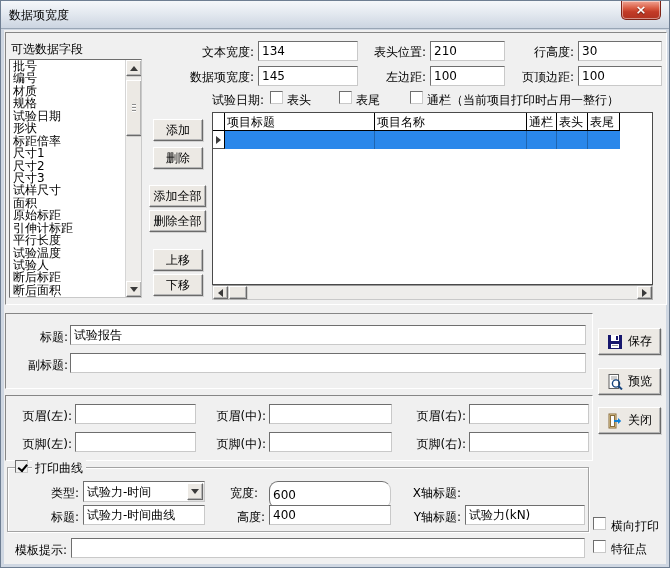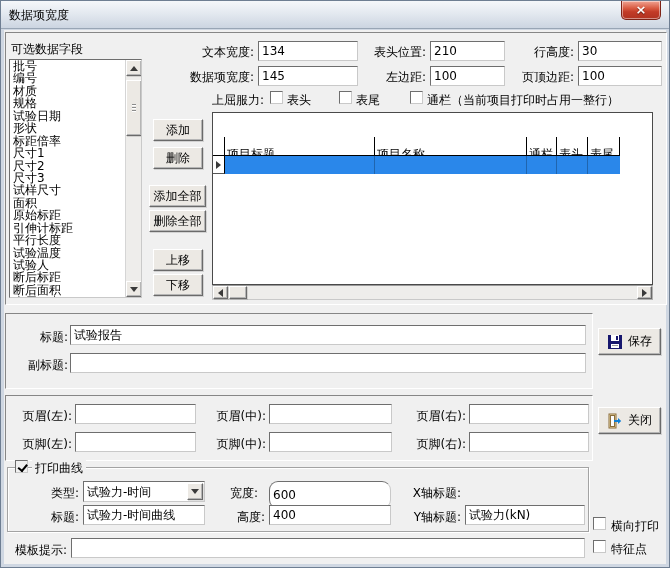--- a/index.html
+++ b/index.html
@@ -49,21 +49,21 @@
 
   
   .cb { position:absolute; width:13px; height:13px; background:#fff; border:1px solid; border-color:#6e6e6e #c9c9c9 #c9c9c9 #6e6e6e; }
   .cb.checked::after { content:""; position:absolute; left:2px; top:2.5px; width:7px; height:3.5px;
     border-left:2px solid #000; border-bottom:2px solid #000; transform:rotate(-50deg); }
 
   
   .grid { background:#fff; border:1px solid #4a4a4a; overflow:hidden; }
   .grow { display:flex; }
   .gcell { height:18px; overflow:hidden; white-space:nowrap; flex:0 0 auto; }
-  .ghead { background:#fff; border-right:1px solid #000; border-bottom:1px solid #000; padding:9px 2px; font-size:12px;margin-top:24px; }
+  .ghead { background:#fff; border-right:1px solid #000; border-bottom:1px solid #000; padding:1px 2px; font-size:12px; }
   .gsel { background:#2a87ea; border-right:1px solid rgba(0,0,0,.25); }
   .gind { background:#fff; border-right:1px solid #000; border-bottom:1px solid #555; display:flex; align-items:center; justify-content:center; }
   .hscroll { background:#eeedeb; border:1px solid #c9c9c9; border-top:1px solid #9a9a9a; }
 
   
   .groupbox { border:1px solid #a3a3a3; box-shadow:inset 1px 1px 0 #fff, 1px 1px 0 #fff; }
   .legend { position:absolute; background:#f0f0f0; padding:0 3px; }
 
   
   .dropdown { background:#fff; border:1px solid; border-color:#6e6e6e #c9c9c9 #c9c9c9 #6e6e6e; }
@@ -137,21 +137,21 @@
     <div class="lbl r" style="left:496px;top:11px;width:72px;">行高度:</div>
     <input class="abs inputbox" style="left: 572px; top: 8px; width: 84px; height: 20px;" value="30">
 
     <div class="lbl r" style="left:142px;top:36px;width:106px;">数据项宽度:</div>
     <input class="abs inputbox" style="left: 252px; top: 33px; width: 100px; height: 20px;" value="145">
     <div class="lbl r" style="left:336px;top:36px;width:84px;">左边距:</div>
     <input class="abs inputbox" style="left: 424px; top: 33px; width: 75px; height: 20px;" value="100">
     <div class="lbl r" style="left:496px;top:36px;width:72px;">页顶边距:</div>
     <input class="abs inputbox" style="left: 572px; top: 33px; width: 84px; height: 20px;" value="100">
 
-    <div class="lbl r" style="left:192px;top:59px;width:66px;">上屈服力:</div>
+    <div class="lbl r" style="left:192px;top:59px;width:66px;">试验日期:</div>
     <span class="cb" style="left:264px;top:58px;"></span>
     <div class="lbl" style="left:281px;top:59px;">表头</div>
     <span class="cb" style="left:333px;top:58px;"></span>
     <div class="lbl" style="left:350px;top:59px;">表尾</div>
     <span class="cb" style="left:404px;top:58px;"></span>
     <div class="lbl" style="left:421px;top:59px;">通栏（当前项目打印时占用一整行）</div>
 
     <button class="abs btn3d" style="left:147px;top:86px;width:50px;height:22px;">添加</button>
     <button class="abs btn3d" style="left:147px;top:114px;width:50px;height:22px;">删除</button>
     <button class="abs btn3d" style="left:143px;top:152px;width:57px;height:22px;">添加全部</button>
@@ -201,20 +201,30 @@
   <button class="abs btn3d" style="left:597px;top:327px;width:63px;height:27px;">
     <svg class="icon16" viewBox="0 0 16 16">
       <rect x="1" y="1" width="14" height="14" fill="#17176d"></rect>
       <rect x="4" y="1" width="8" height="6" fill="#fff"></rect>
       <rect x="9" y="2" width="2" height="4" fill="#17176d"></rect>
       <rect x="3.5" y="9.5" width="9" height="5" fill="#fff" stroke="#17176d"></rect>
       <line x1="5" y1="11.5" x2="11" y2="11.5" stroke="#9a9a9a"></line>
     </svg>
       <span>保存</span>
   </button>
+  <button class="abs btn3d" style="left:597px;top:367px;width:63px;height:27px;">
+    <svg class="icon16" viewBox="0 0 16 16">
+      <rect x="2" y="0.5" width="9.5" height="14" fill="#fff" stroke="#606060"></rect>
+      <line x1="4" y1="3" x2="10" y2="3" stroke="#9a9a9a"></line>
+        <line x1="4" y1="5" x2="10" y2="5" stroke="#9a9a9a"></line>
+      <circle cx="9" cy="9.5" r="3.6" fill="none" stroke="#17457e" stroke-width="1.4"></circle>
+      <line x1="11.6" y1="12.2" x2="15" y2="15.4" stroke="#17457e" stroke-width="2"></line>
+    </svg>
+      <span>预览</span>
+  </button>
   <button class="abs btn3d" style="left:597px;top:406px;width:63px;height:27px;">
     <svg class="icon16" viewBox="0 0 16 16">
       <rect x="2" y="1" width="7" height="14" fill="#f3e2b0" stroke="#8a6d3b"></rect>
       <rect x="3.5" y="2.5" width="4" height="11" fill="#fdfdfd" stroke="#8a6d3b"></rect>
       <path d="M7 8 h5" stroke="#0e7fd6" stroke-width="2" fill="none"></path>
       <path d="M11 5 l3.2 3 -3.2 3 z" fill="#0e7fd6"></path>
     </svg>
       <span>关闭</span>
   </button>
 

